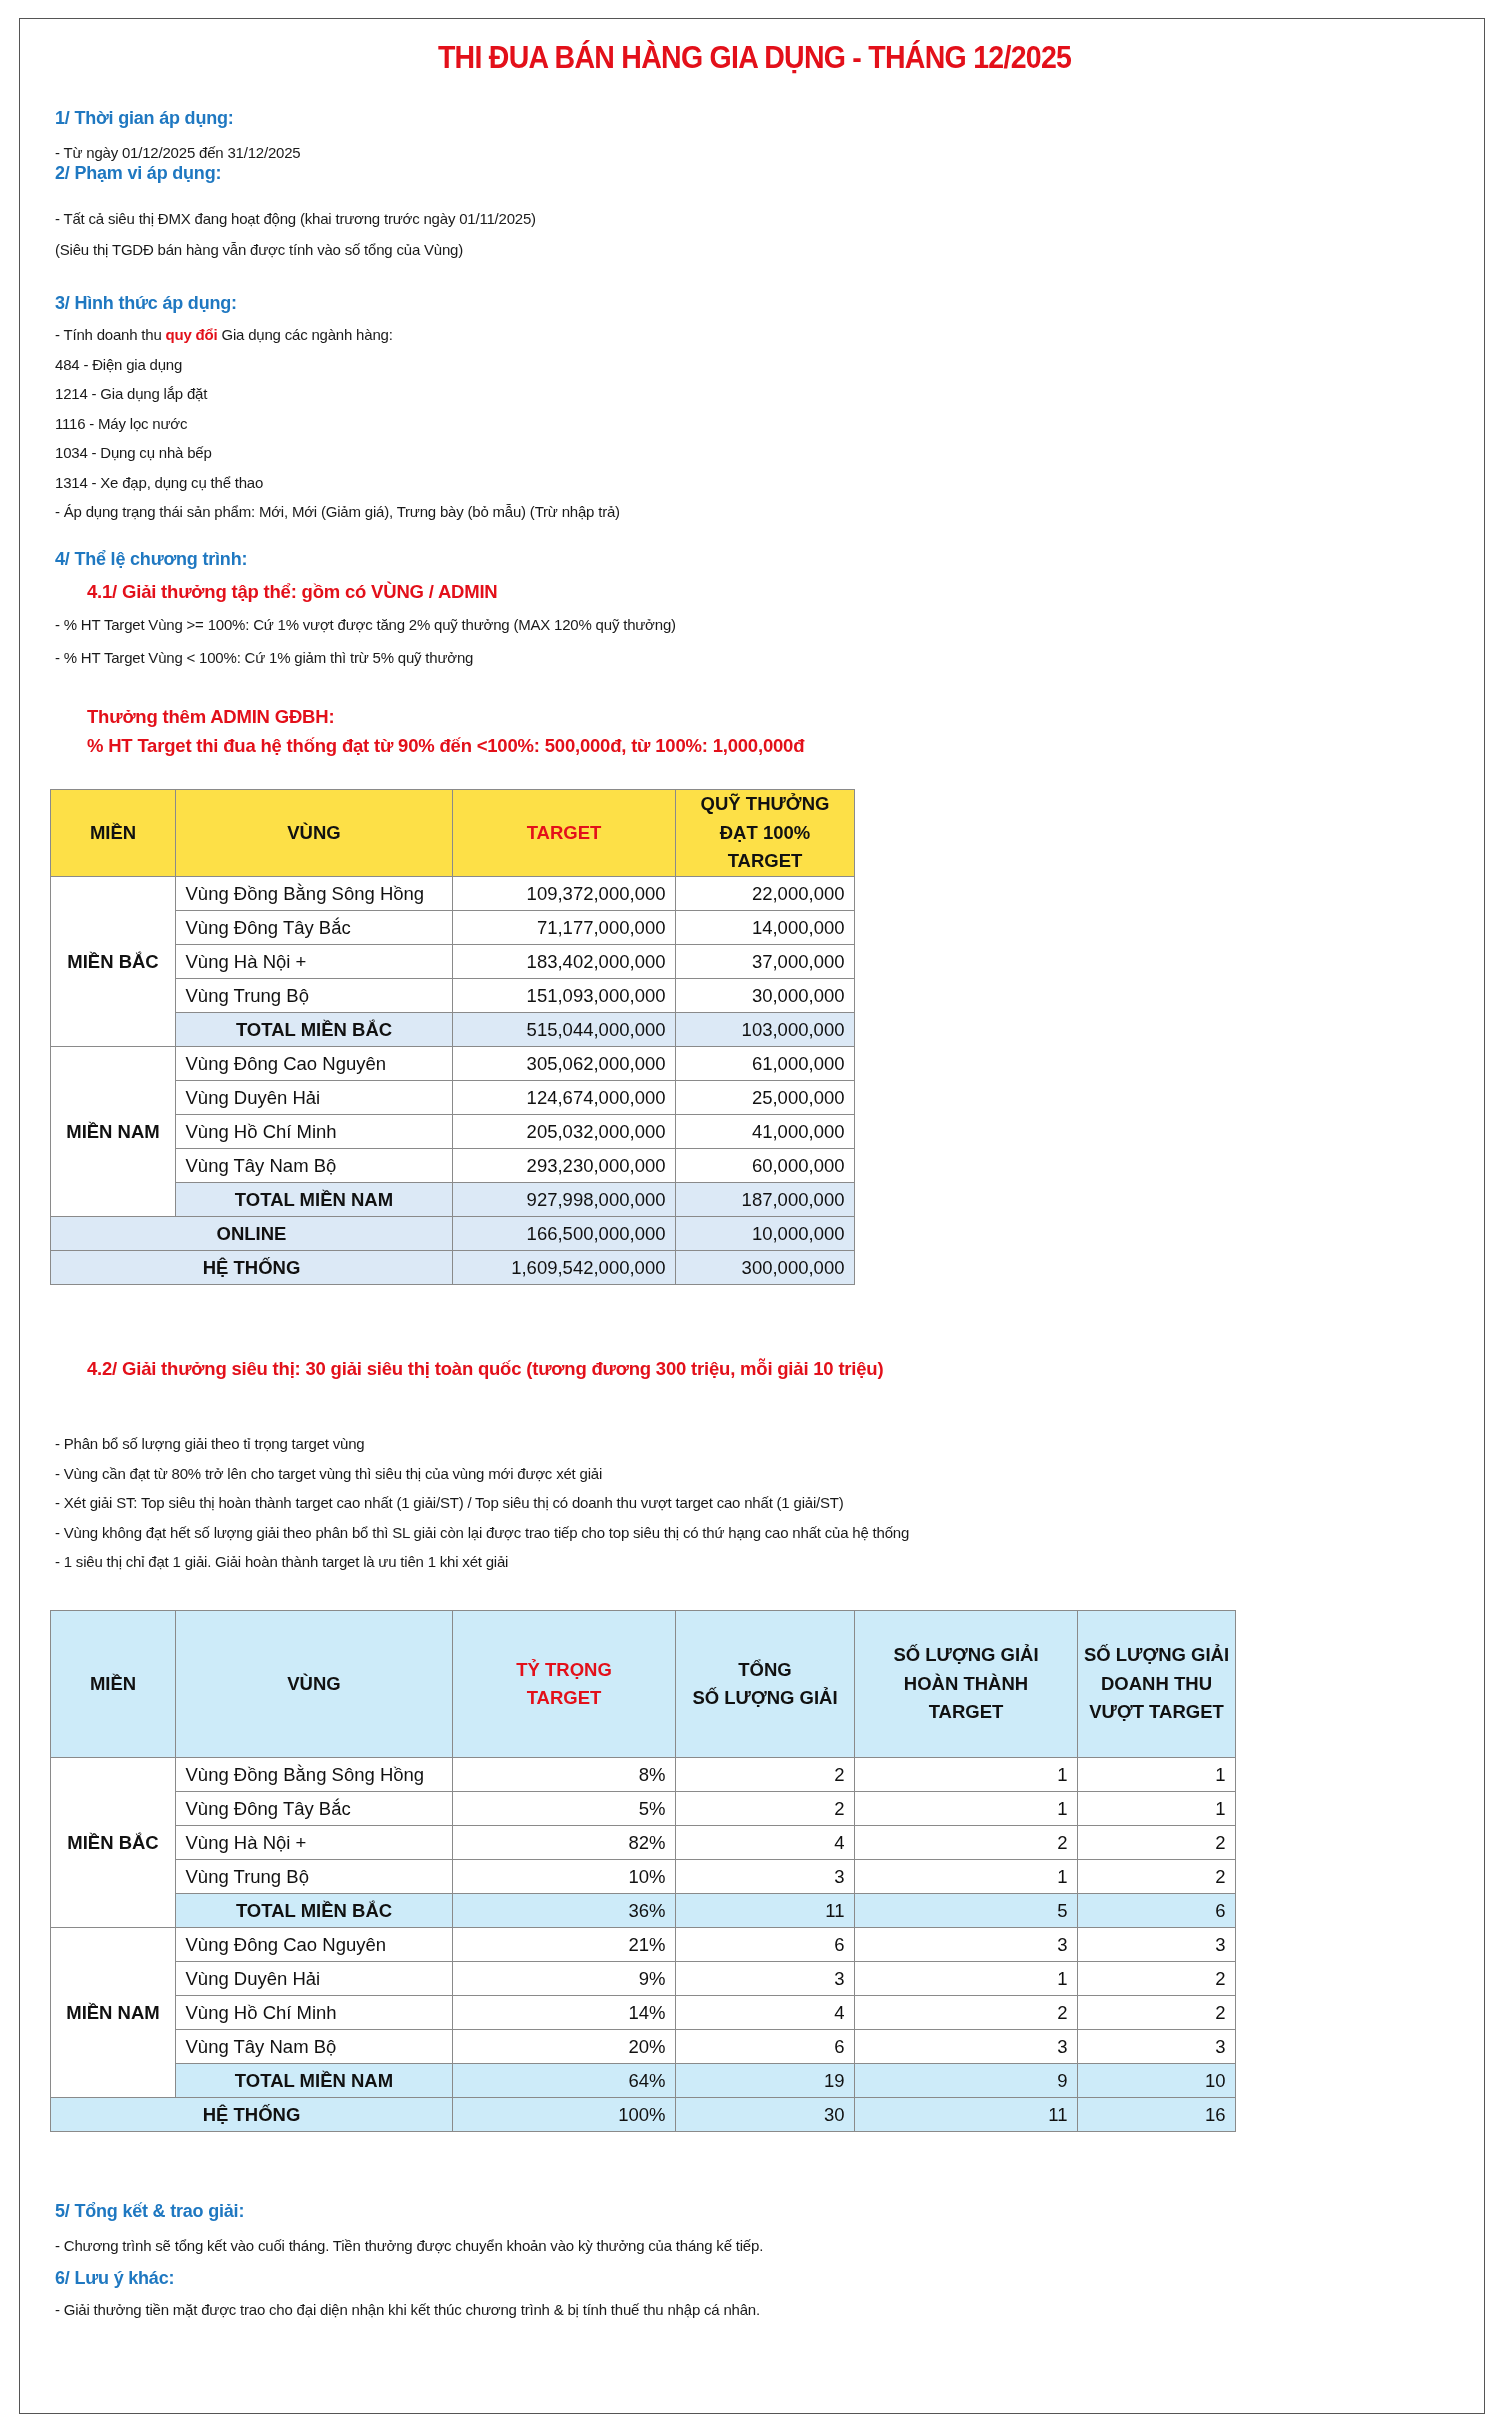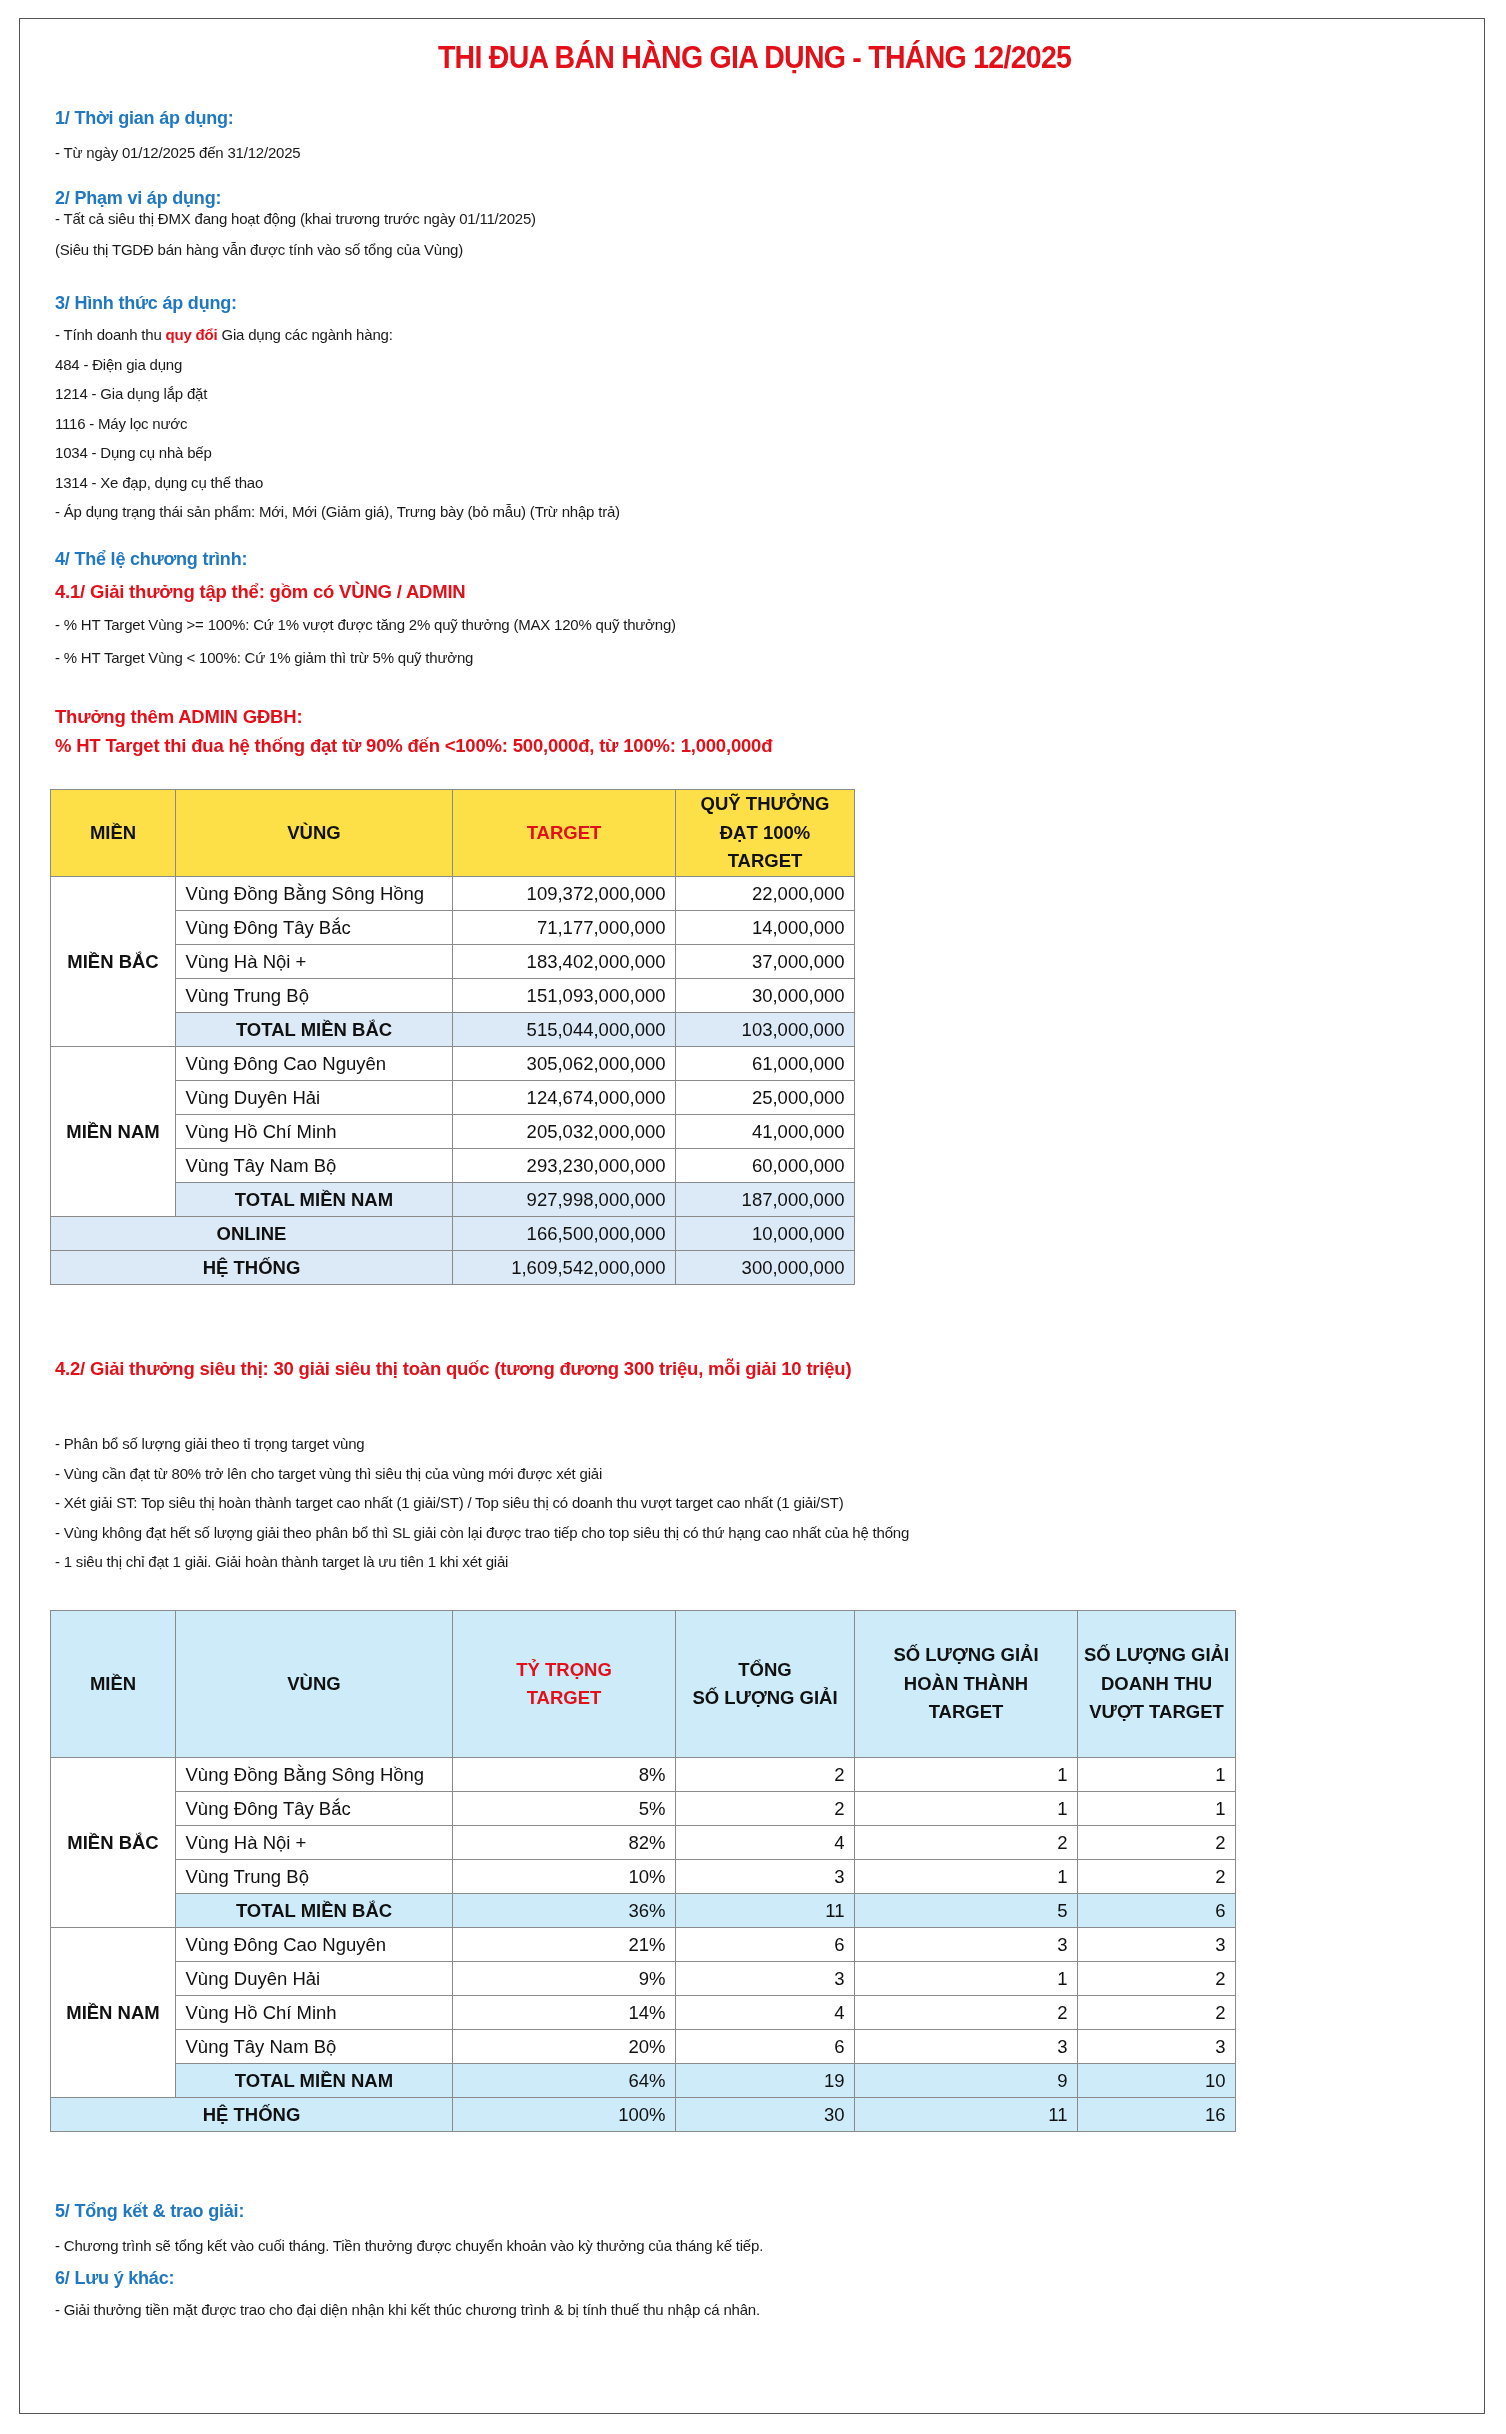--- a/index.html
+++ b/index.html
@@ -52,20 +52,21 @@
     }
     .h-blue {
       color: #1f78c1;
       font-weight: bold;
       font-size: 18px;
     }
     .h-red {
       color: #e3101a;
       font-weight: bold;
       font-size: 18.5px;
+      margin-left: 32px;
     }
     .red-inline {
       color: #e3101a;
       font-weight: bold;
     }
 
     table.grid {
       position: absolute;
       border-collapse: collapse;
       table-layout: fixed;
@@ -104,21 +105,21 @@
 </head>
 <body>
 
 <div class="frame"></div>
 
 <div class="title">THI ĐUA BÁN HÀNG GIA DỤNG - THÁNG 12/2025</div>
 
 <div class="line h-blue" style="top:107px">1/ Thời gian áp dụng:</div>
 <div class="line" style="top:141px">- Từ ngày 01/12/2025 đến 31/12/2025</div>
 
-<div class="line h-blue" style="top:187px">2/ Phạm vi áp dụng:</div>
+<div class="line h-blue" style="top:162px">2/ Phạm vi áp dụng:</div>
 <div class="line" style="top:207px">- Tất cả siêu thị ĐMX đang hoạt động (khai trương trước ngày 01/11/2025)</div>
 <div class="line" style="top:238px">(Siêu thị TGDĐ bán hàng vẫn được tính vào số tổng của Vùng)</div>
 
 <div class="line h-blue" style="top:292px">3/ Hình thức áp dụng:</div>
 <div class="line" style="top:323px"><span>- Tính doanh thu </span><span class="red-inline">quy đổi</span><span> Gia dụng các ngành hàng:</span></div>
 <div class="line" style="top:353px">484 - Điện gia dụng</div>
 <div class="line" style="top:382px">1214 - Gia dụng lắp đặt</div>
 <div class="line" style="top:412px">1116 - Máy lọc nước</div>
 <div class="line" style="top:441px">1034 - Dụng cụ nhà bếp</div>
 <div class="line" style="top:471px">1314 - Xe đạp, dụng cụ thể thao</div>

